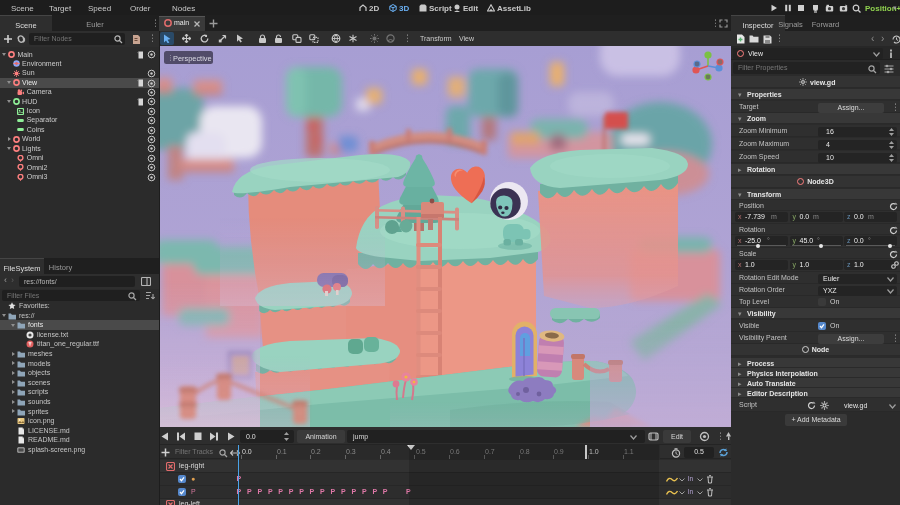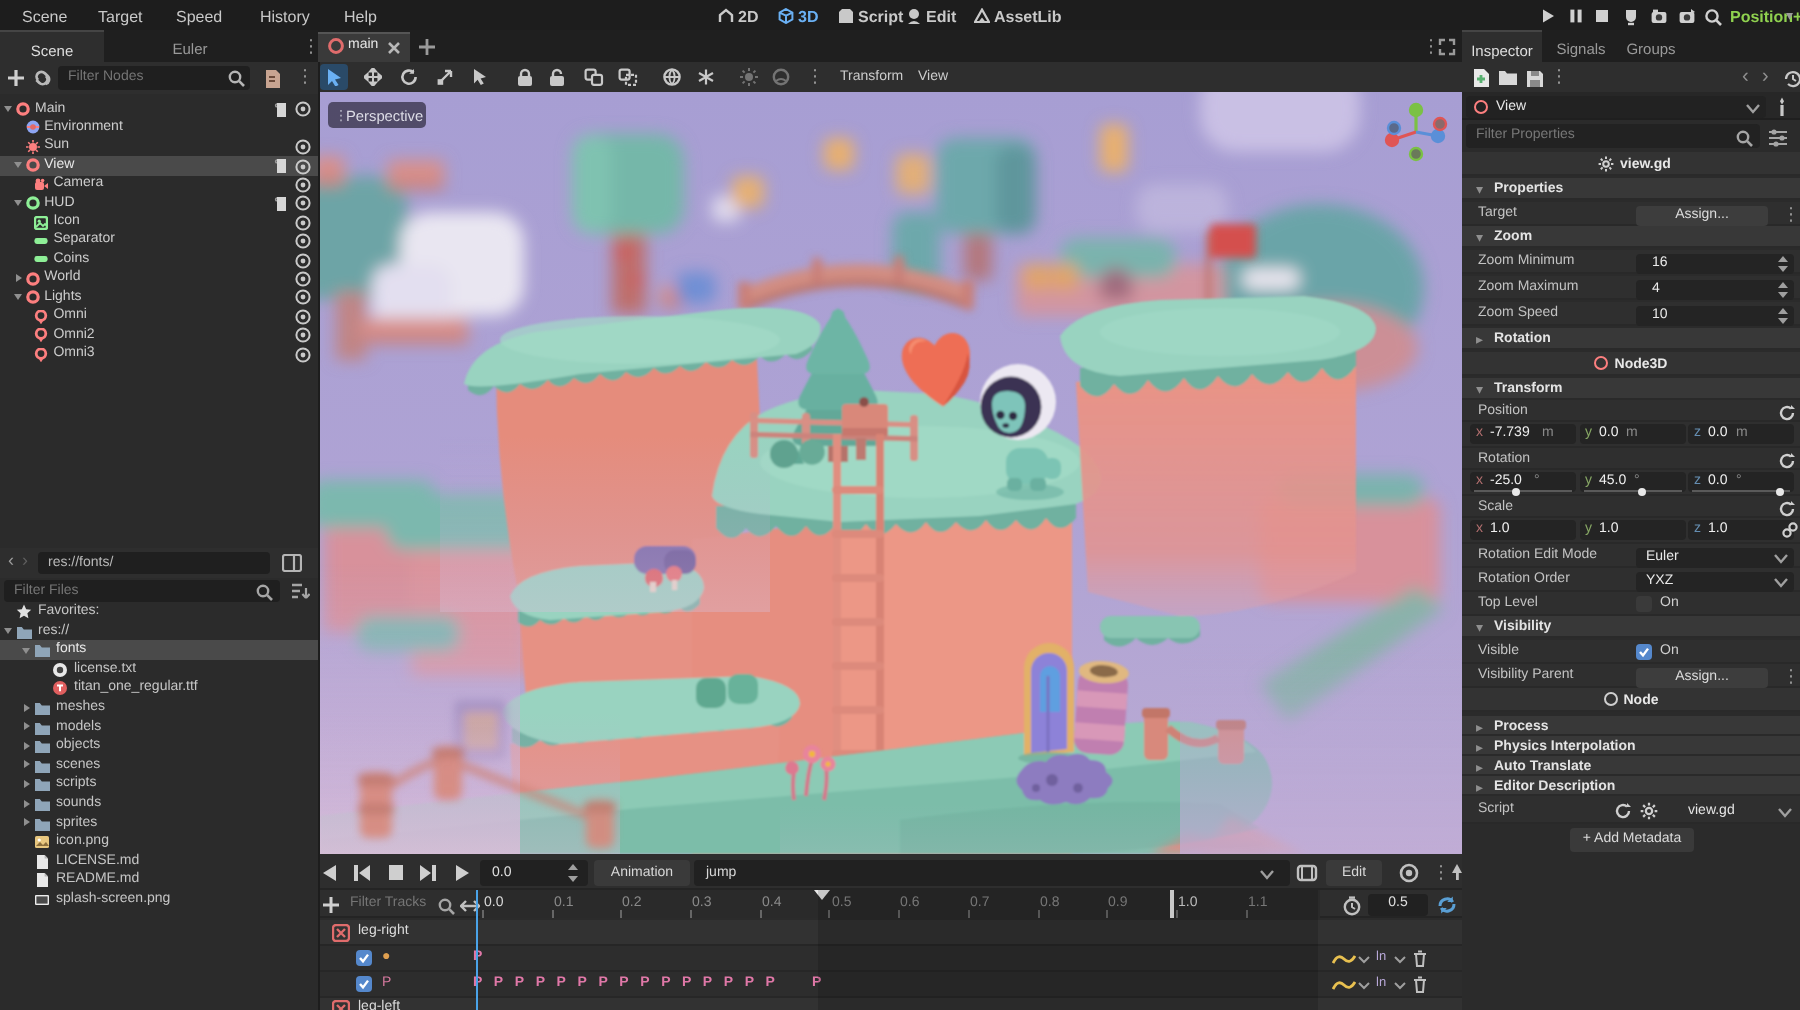--- a/index.html
+++ b/index.html
@@ -21,22 +21,22 @@
 .field { position:absolute; background:#1f1f1f; border-radius:2px; color:#757575; }
 </style>
 </head>
 <body>
 <div id="app">
 
   <div id="menubar">
     <span class="menu" style="left:11px;">Scene</span>
     <span class="menu" style="left:49px;">Target</span>
     <span class="menu" style="left:88px;">Speed</span>
-    <span class="menu" style="left:130px;">History</span>
-    <span class="menu" style="left:172px;">Help</span>
+    <span class="menu" style="left:130px;">Order</span>
+    <span class="menu" style="left:172px;">Nodes</span>
     <svg class="abs" style="left:359px; top:4px;" width="8" height="8" viewBox="0 0 8 8">
         <path d="M1 7V3.5L4 1l3 2.5V7" fill="none" stroke="#c9c9c9" stroke-width="1.2"></path>
       </svg>
     <span class="ctab" style="left:369px;">2D</span>
     <svg class="abs" style="left:389px; top:4px;" width="8" height="8" viewBox="0 0 8 8">
         <path d="M4 0.5l3.2 1.8v3.4L4 7.5 0.8 5.7V2.3z M4 3.8v3.7M4 3.8L0.8 2.3M4 3.8l3.2-1.5" fill="none" stroke="#6ab0f3" stroke-width="1"></path>
       </svg>
     <span class="ctab" style="left:399px; color:#6ab0f3;">3D</span>
     <svg class="abs" style="left:419px; top:4px;" width="8" height="8" viewBox="0 0 8 8">
         <path d="M2 0.5h4l1.5 1.5v5.5h-7V2z" fill="#c9c9c9"></path>
@@ -331,20 +331,24 @@
         <path d="M5.3 0.5V2.2H7" fill="#b5b5b5"></path>
       </svg>
 <span class="abs" style="left:28.0px;top:134.4px;color:#c6c6c6;">README.md</span>
 <svg class="abs" style="left:17.0px;top:144.0px;" width="8" height="8" viewBox="0 0 8 8">
         <rect x="0.5" y="1.5" width="7" height="5" rx="0.5" fill="#ececec"></rect>
         <rect x="1.2" y="2.2" width="5.6" height="3.6" fill="#4a4a4a"></rect>
       </svg>
 <span class="abs" style="left:28.0px;top:144.0px;color:#c6c6c6;">splash-screen.png</span>
 </div>
 
+  <div class="tabbar" style="left:0; top:258px; width:159px; height:16px;">
+    <div class="tab active" style="left:0; width:44px;">FileSystem</div>
+    <div class="tab" style="left:45px; width:31px;">History</div>
+  </div>
   <div style="position:absolute; left:0; top:274px; width:159px; height:15px; background:#2e2e2e;"></div>
   <span class="abs" style="left:4px; top:275px; color:#9f9f9f; font-size:9px;">‹</span>
   <span class="abs" style="left:11px; top:275px; color:#5f5f5f; font-size:9px;">›</span>
   <div class="field" style="left:19px; top:276px; width:116px; height:11px; padding:2px 0 0 5px; color:#b9b9b9;">res://fonts/</div>
   <svg class="abs" style="left:141px; top:277px;" width="10" height="9" viewBox="0 0 10 9">
       <rect x="0.5" y="0.5" width="9" height="8" rx="1" fill="none" stroke="#b5b5b5" stroke-width="1.1"></rect>
       <path d="M6 0.5v8" stroke="#b5b5b5" stroke-width="1.1"></path>
     </svg>
   <div class="field" style="left:2px; top:290px; width:138px; height:11px; padding:2px 0 0 5px;">Filter Files</div>
   <svg class="abs" style="left:128px; top:291.5px;" width="9" height="9" viewBox="0 0 9 9">
@@ -827,23 +831,23 @@
 <svg class="abs" style="left:166px;top:500px;" width="9" height="9" viewBox="0 0 9 9">
       <rect x="0.5" y="0.5" width="8" height="8" rx="1.5" fill="none" stroke="#e06c6c" stroke-width="1.2"></rect>
       <path d="M2.5 2.5l4 4M6.5 2.5l-4 4" stroke="#e06c6c" stroke-width="1.2"></path>
     </svg>
 <span class="abs" style="left:179px;top:499.5px;color:#dadada;">leg-left</span>
 <div class="abs" style="left:409px;top:445px;width:250px;height:60px;background:rgba(0,0,0,0.14);"></div>
 <div class="abs" style="left:237.5px;top:445px;width:1.4px;height:60px;background:#4aa3e8;"></div>
 
   <div class="panel" style="left:731px; top:15px; width:169px; height:490px;"></div>
   <div class="tabbar" style="left:731px; top:15px; width:169px; height:16px;">
-    <div class="tab active" style="left:0; width:40px;">Inspector</div>
+    <div class="tab active" style="left:0; width:54px;">Inspector</div>
     <div class="tab" style="left:43px; width:33px;">Signals</div>
-    <div class="tab" style="left:77px; width:35px;">Groups</div>
+    <div class="tab" style="left:77px; width:35px;">Forward</div>
   </div>
 <div class="abs" style="left:731px;top:31px;width:169px;height:15px;background:#2e2e2e;"></div>
 <svg class="abs" style="left:736px;top:34px;" width="9" height="10" viewBox="0 0 9 10">
       <path d="M1 0.5h5L8.5 3v6.5H1z" fill="#e8e8e8"></path>
       <path d="M4.5 3.5v4M2.5 5.5h4" stroke="#58b070" stroke-width="1.4"></path>
     </svg>
 <svg class="abs" style="left:749px;top:35px;" width="10" height="8" viewBox="0 0 10 8">
       <path d="M0.5 0.5h3l1 1.2h5v5.8h-9z" fill="#d8d8d8"></path>
     </svg>
 <svg class="abs" style="left:763px;top:34.5px;" width="9" height="9" viewBox="0 0 9 9">

